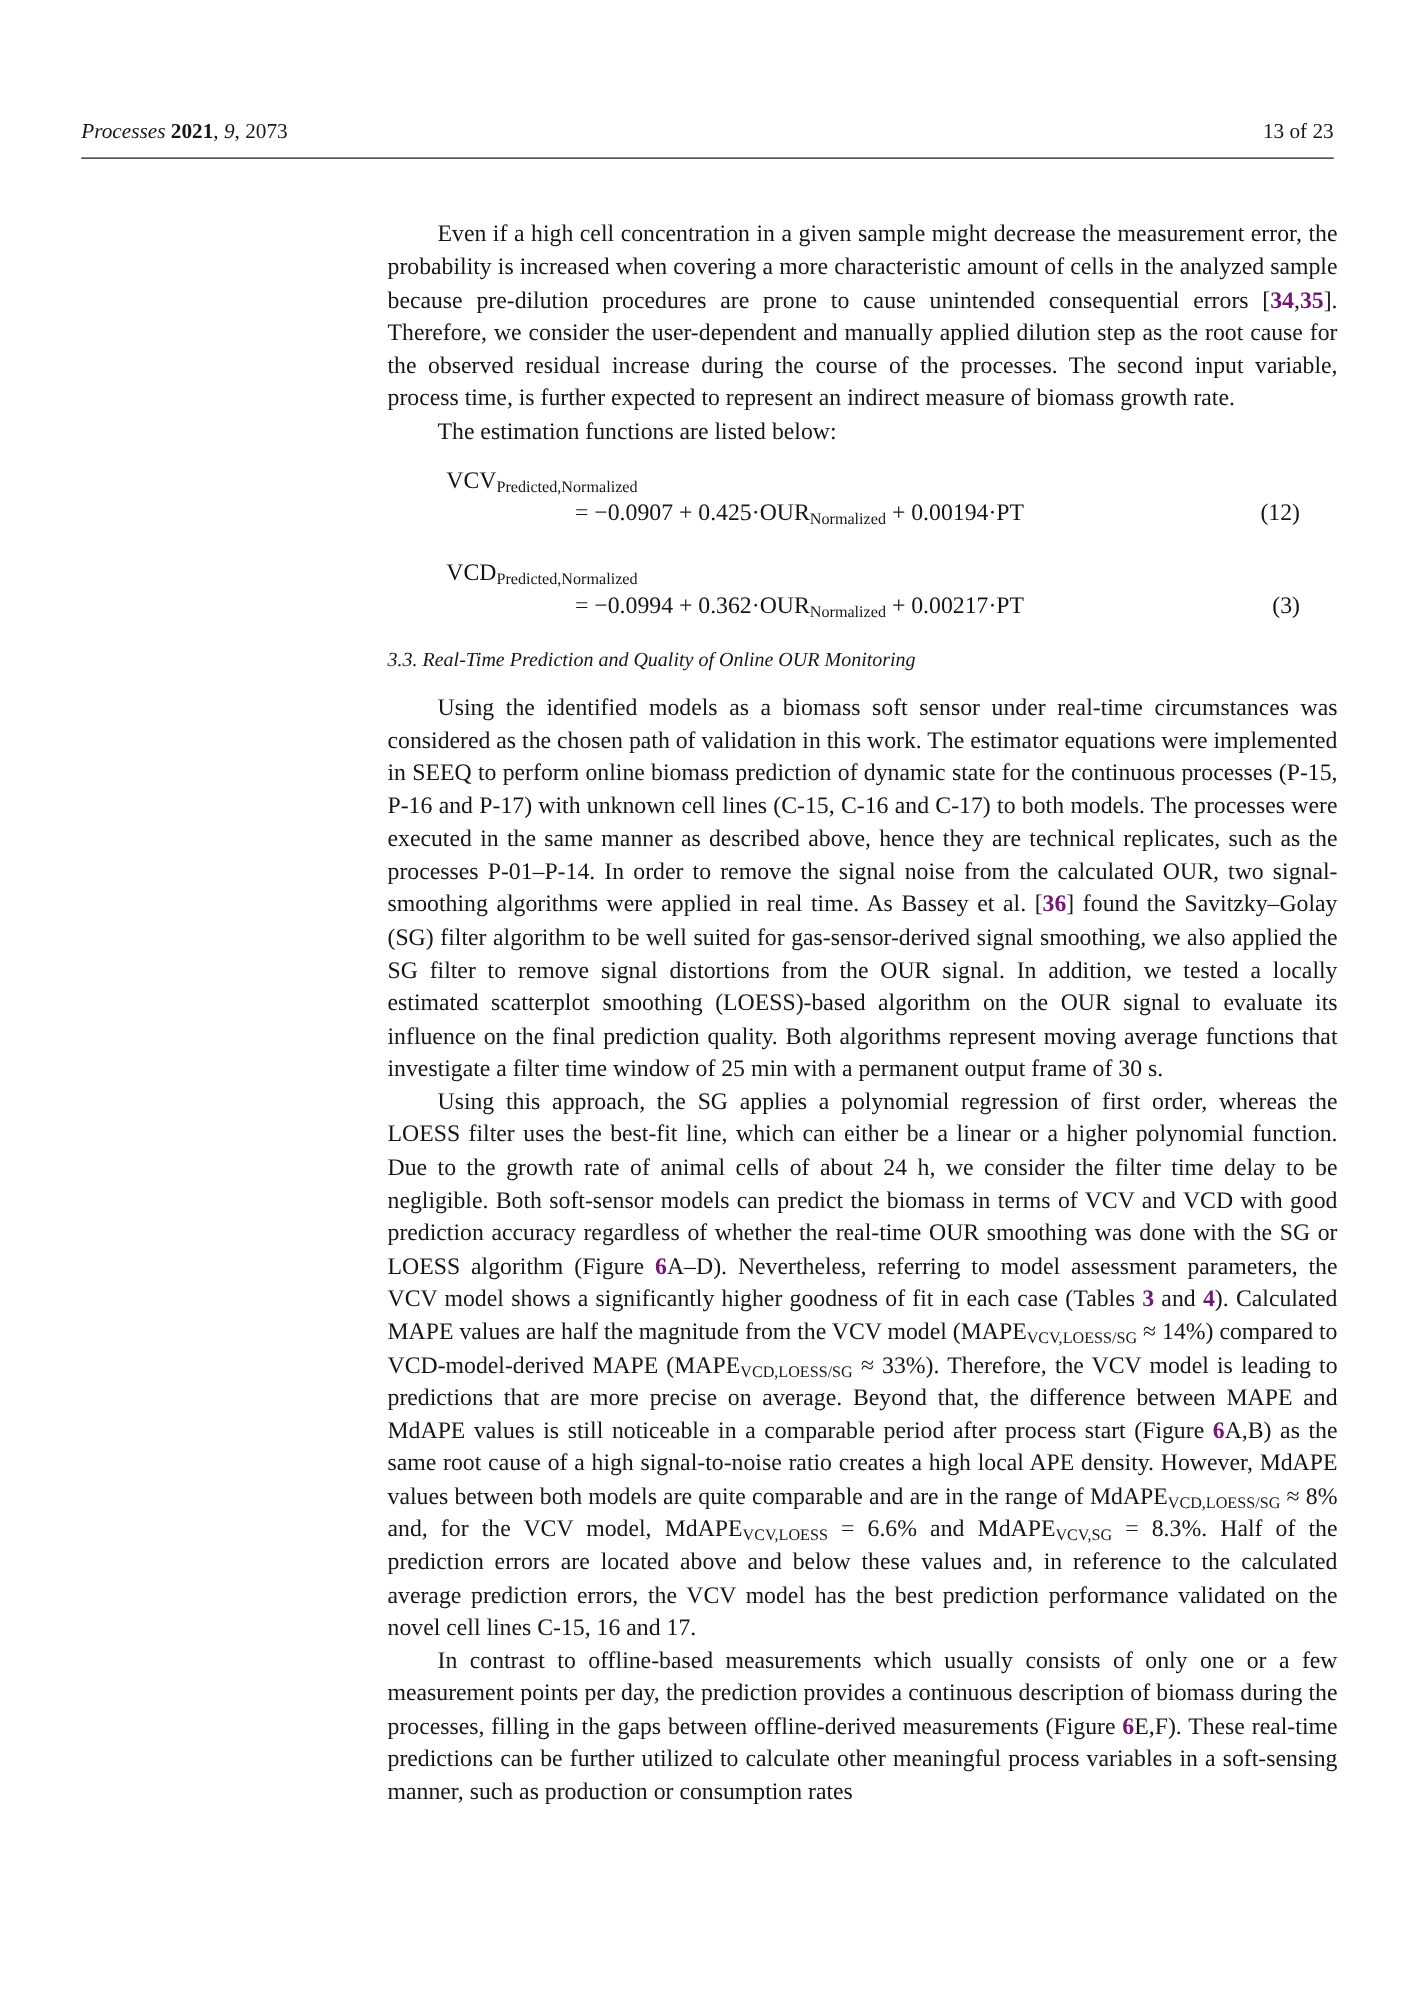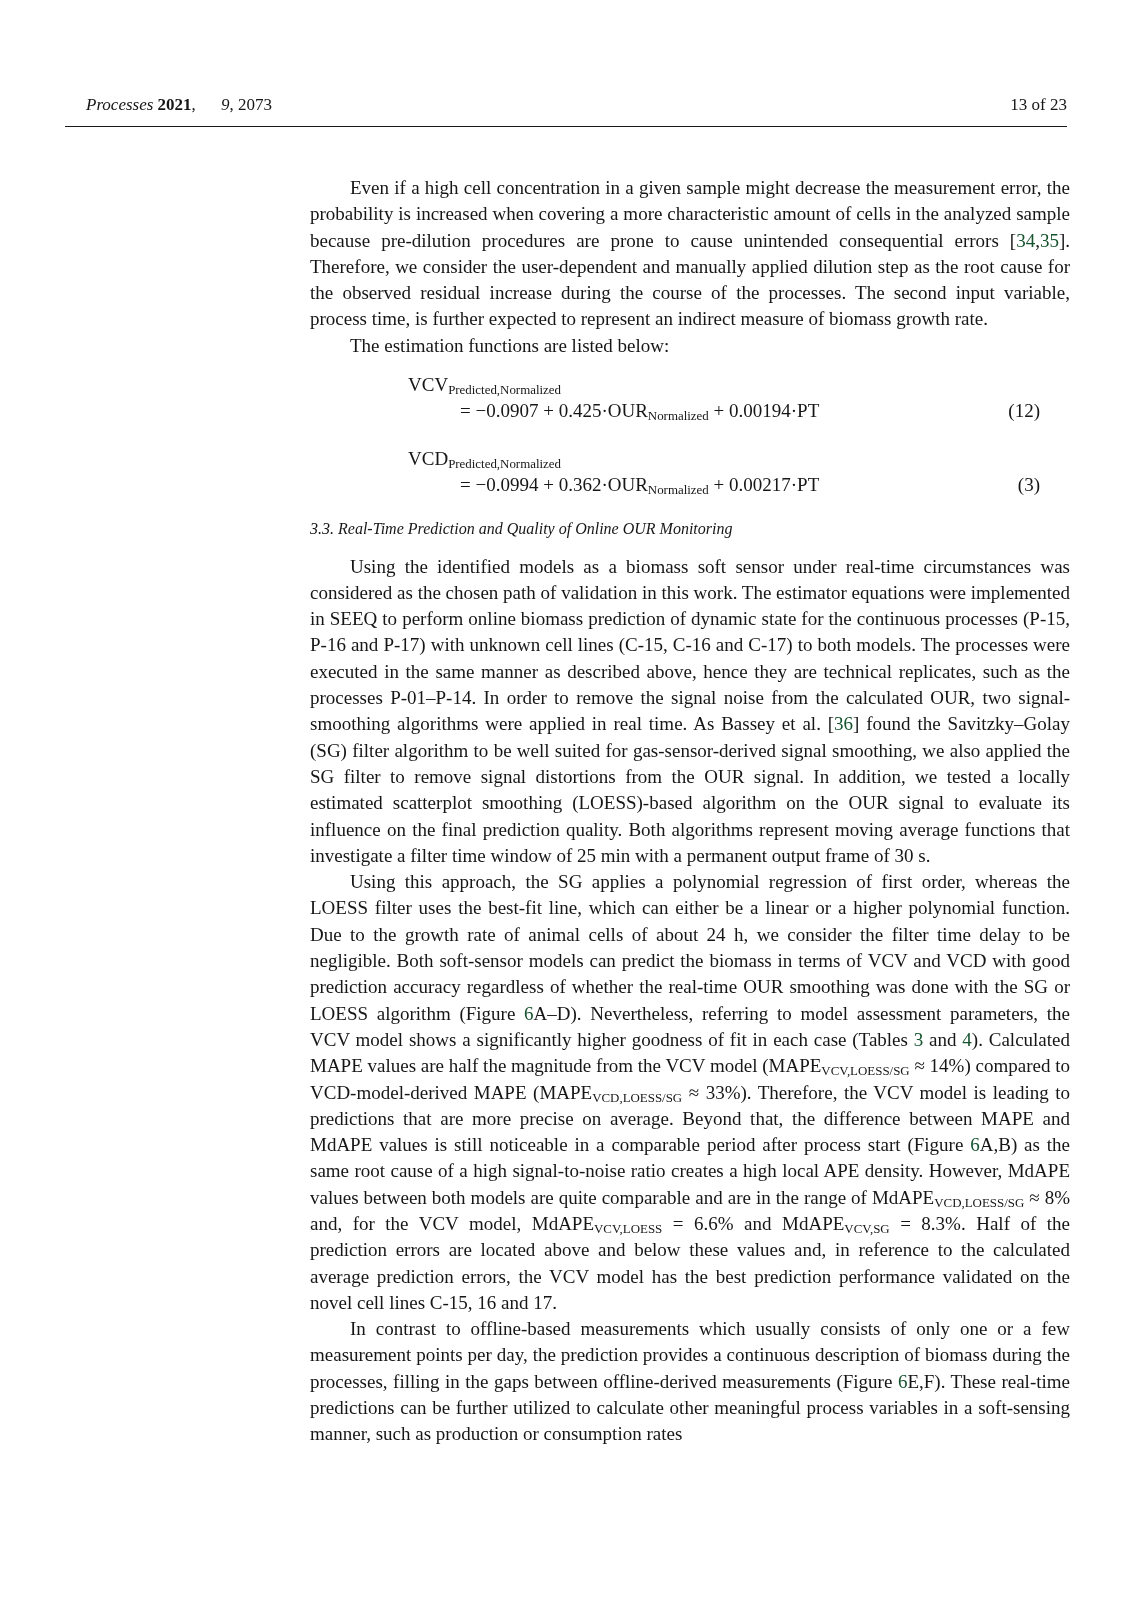--- a/index.html
+++ b/index.html
@@ -20,26 +20,26 @@
     position:absolute; left:310px; top:175px; width:760px;
     font-size:19px; line-height:26.3px; text-align:justify;
   }
   p.para { margin:0; text-indent:40px; }
   .section-heading {
     font-style:italic; font-weight:normal; font-size:16px;
     margin:13px 0 11px 0; text-align:left; text-indent:0;
   }
   .equation { position:relative; margin:13px 0 21px 0; text-align:left; }
   .equation.last-eq { margin-bottom:18px; }
-  .eq-lhs { margin-left:98px; }
+  .eq-lhs { margin-left:47px; }
   .eq-center { text-align:left; padding-left:150px; }
   .eq-number { position:absolute; right:30px; top:26px; }
-  .i { font-style:italic;margin-left:21px; }
+  .i { font-style:italic; }
   .b { font-weight:bold; }
-  .link { color:#14532d; }
+  .link { color:#701a75;font-weight:bold; }
   .sub { font-size:0.68em; vertical-align:-0.26em; line-height:0; }
 </style>
 </head>
 <body>
 
 <div class="page">
 
   <div class="header-row">
     <div><span class="i">Processes</span><span> </span><span class="b">2021</span><span>, </span><span class="i">9</span><span>, 2073</span></div>
     <div>13 of 23</div>

